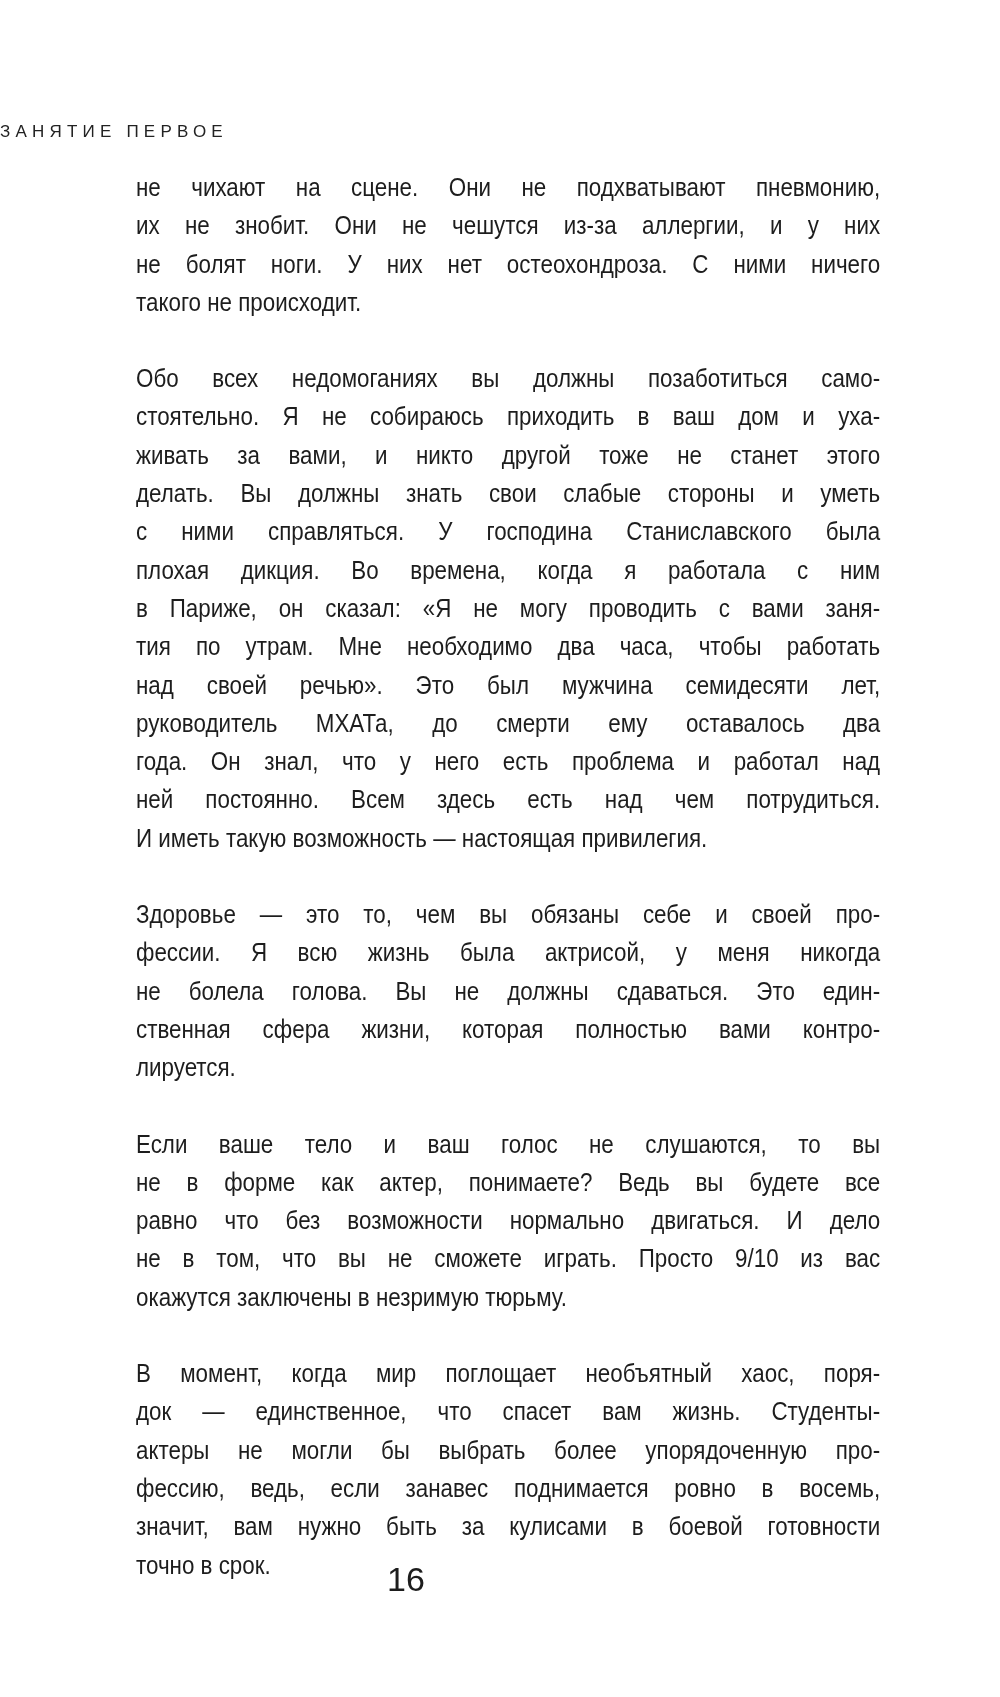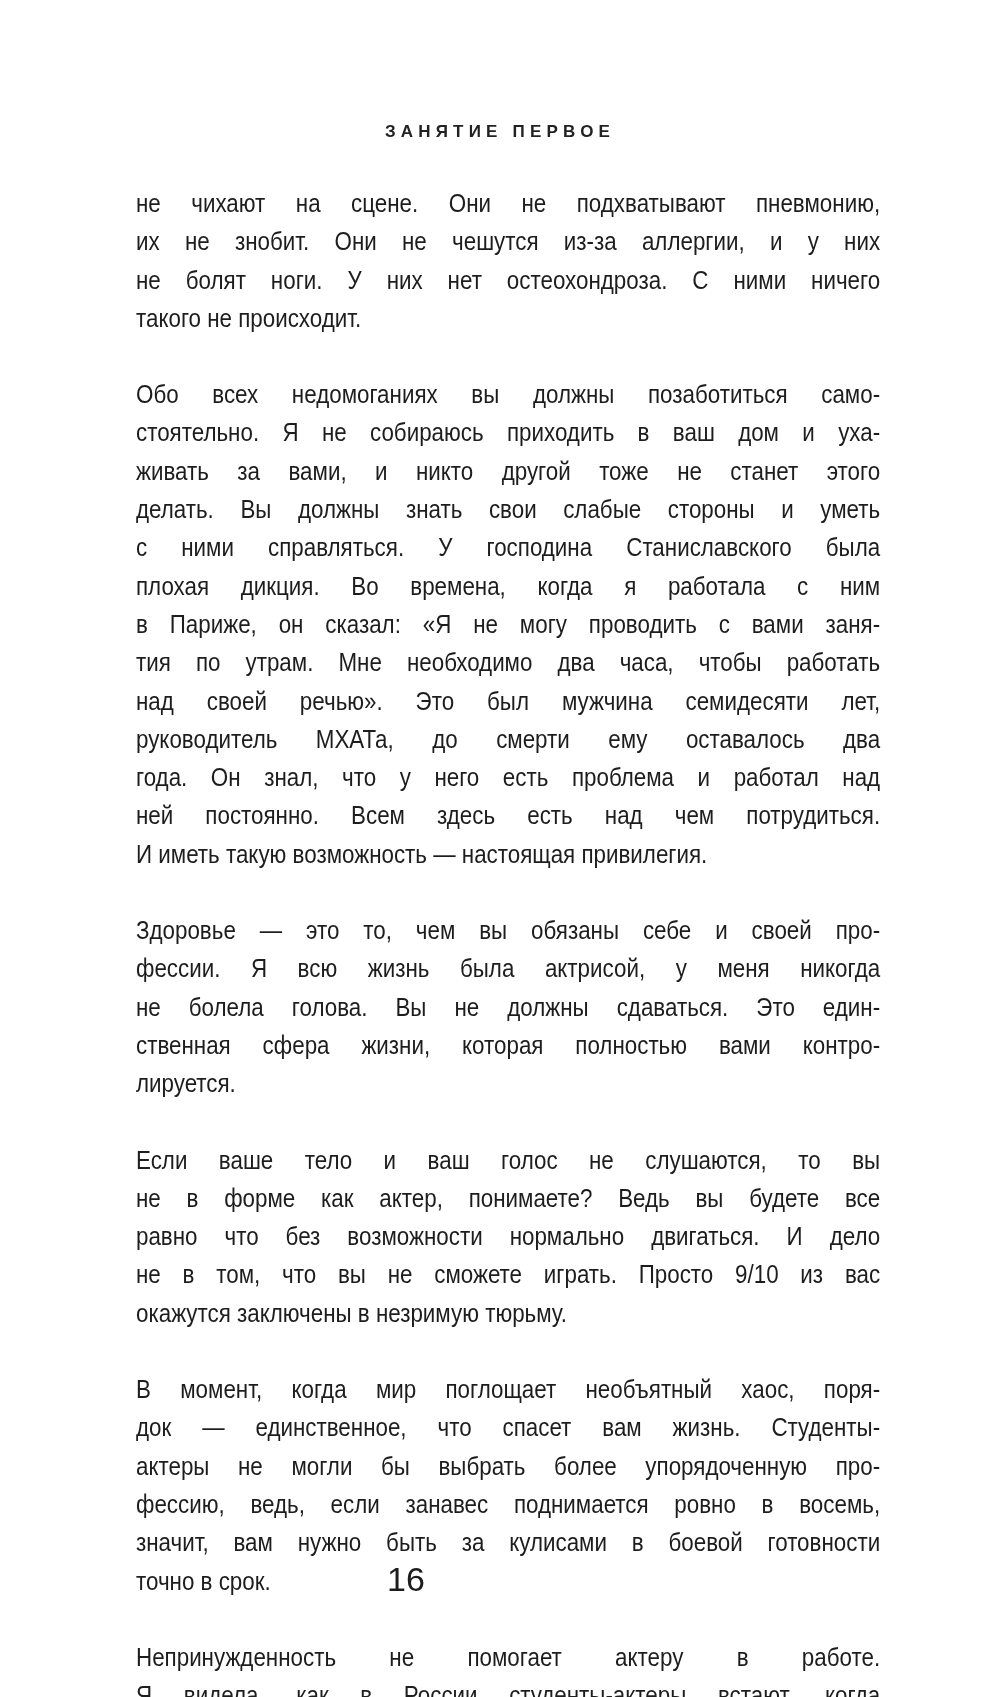--- a/index.html
+++ b/index.html
@@ -13,34 +13,33 @@
       position: relative;
       overflow: hidden;
       font-family: "Liberation Sans", "DejaVu Sans", sans-serif;
       color: #1d1d1d;
     }
     .running-head {
       position: absolute;
       top: 122px;
       left: 0;
       width: 1000px;
-      text-align: center;
       font-size: 17px;
-      font-weight: bold;
+      font-weight: normal;
       letter-spacing: 5.2px;
       color: #222;
     }
     .text-block {
       position: absolute;
       top: 168px;
       left: 136px;
       width: 744px;
     }
     .para {
-      margin: 16px 0 38px 0;
+      margin: 0 0 38px 0;
     }
     .line {
       display: block;
       height: 38.3px;
       line-height: 38.3px;
       font-size: 26px;
       white-space: nowrap;
       text-align: justify;
       text-align-last: justify;
       transform: scaleX(0.86);
@@ -102,20 +101,15 @@
     <span class="line last">окажутся заключены в незримую тюрьму.</span>
   </div>
   <div class="para">
     <span class="line">В момент, когда мир поглощает необъятный хаос, поря-</span>
     <span class="line">док — единственное, что спасет вам жизнь. Студенты-</span>
     <span class="line">актеры не могли бы выбрать более упорядоченную про-</span>
     <span class="line">фессию, ведь, если занавес поднимается ровно в восемь,</span>
     <span class="line">значит, вам нужно быть за кулисами в боевой готовности</span>
     <span class="line last">точно в срок.</span>
   </div>
-  <div class="para">
-    <span class="line">Непринужденность не помогает актеру в работе.</span>
-    <span class="line">Я видела, как в России студенты-актеры встают, когда</span>
-
-  </div>
 </div>
 
 <div class="page-number">16</div>
 
 </body></html>

